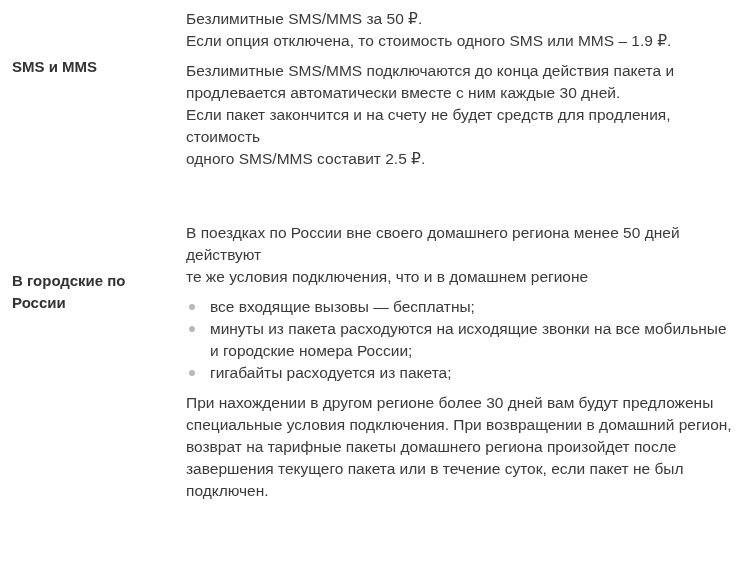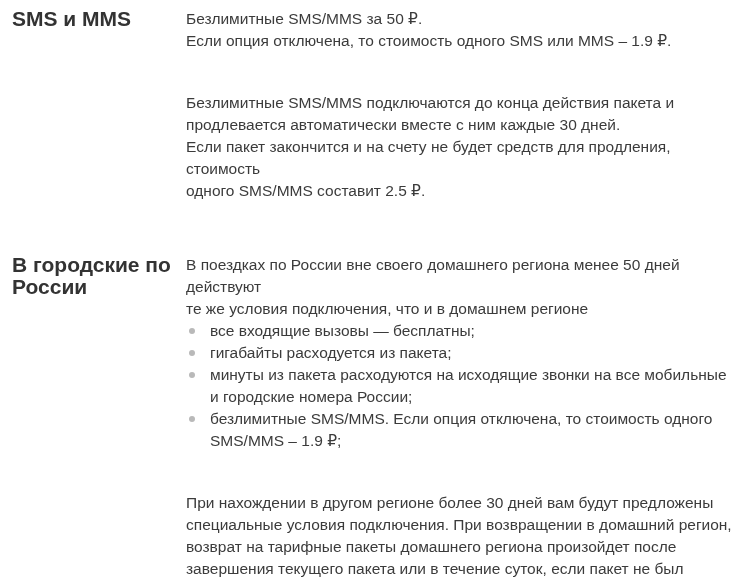--- a/index.html
+++ b/index.html
@@ -19,34 +19,35 @@
   }
   .section {
     display: grid;
     grid-template-columns: 174px 548px;
     align-items: start;
   }
   .section + .section {
     margin-top: 52px;
   }
   .label {
-    font-size: 21px;
+    font-size: 15px;
     line-height: 22px;
     font-weight: bold;
     color: var(--label-color);
     padding-right: 10px;
+    margin-top: 48px;
   }
   .content {
     font-size: 15.5px;
     line-height: 22px;
     color: var(--text-color);
   }
   .block { margin: 0; }
-  .block + .block { margin-top: 40px; }
-  .block.flush { margin-top: 0; }
+  .block + .block { margin-top: 8px; }
+  .block.flush { margin-top: 8px; }
   .para {
     white-space: pre-line;
   }
   ul.bullets {
     list-style: none;
     margin: 0;
     padding: 0;
   }
   ul.bullets li {
     position: relative;
@@ -78,25 +79,23 @@
 одного SMS/MMS составит 2.5 ₽.</div>
       </div>
     </section>
     <section class="section">
       <div class="label">В городские по России</div>
       <div class="content">
         <div class="block para">В поездках по России вне своего домашнего региона менее 50 дней действуют
 те же условия подключения, что и в домашнем регионе</div>
         <ul class="block bullets flush">
           <li><span class="dot"></span>все входящие вызовы — бесплатны;</li>
-          <li><span class="dot"></span>гигабайты расходуется из пакета;</li>
           <li><span class="dot"></span>минуты из пакета расходуются на исходящие звонки на все мобильные
 и городские номера России;</li>
-          <li><span class="dot"></span>безлимитные SMS/MMS. Если опция отключена, то стоимость одного
-SMS/MMS – 1.9 ₽;</li>
+          <li><span class="dot"></span>гигабайты расходуется из пакета;</li>
         </ul>
         <div class="block para">При нахождении в другом регионе более 30 дней вам будут предложены
 специальные условия подключения. При возвращении в домашний регион,
 возврат на тарифные пакеты домашнего региона произойдет после
 завершения текущего пакета или в течение суток, если пакет не был
 подключен.</div>
       </div>
     </section>
   </div>
 

